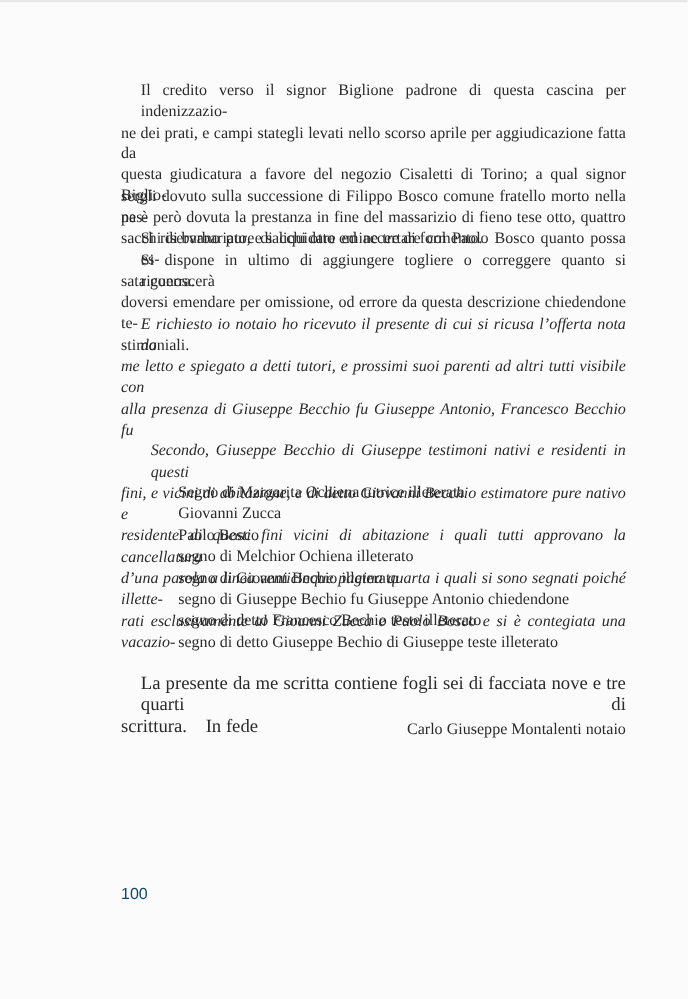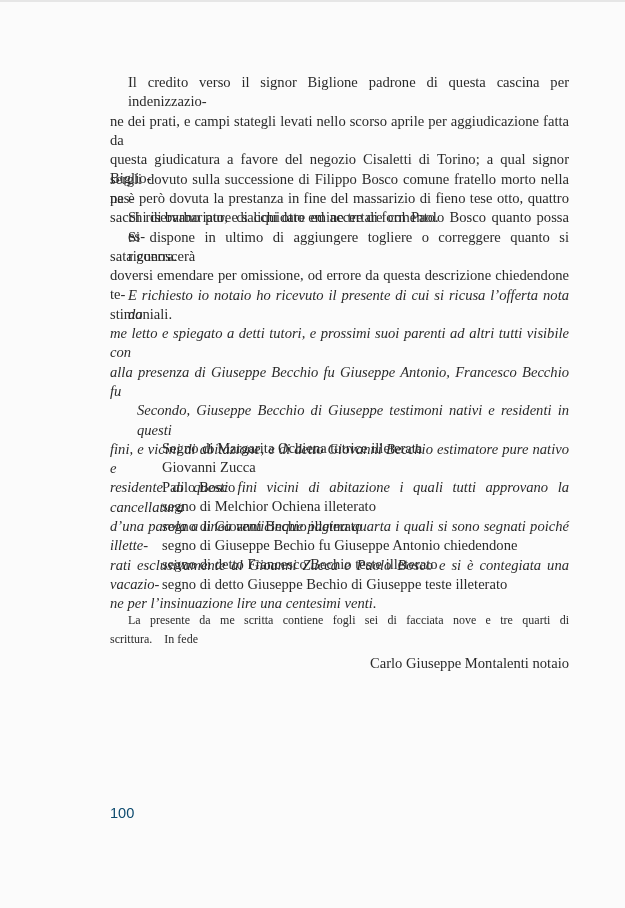--- a/index.html
+++ b/index.html
@@ -8,21 +8,21 @@
     font-family: "Liberation Serif", "DejaVu Serif", serif; color: #2a2a2a;
   }
   .page { position: absolute; left: 0; top: 0; width: 625px; height: 776px; }
   .top-edge { position: absolute; left: 0; top: 0; width: 625px; height: 2px; background: #e6e6e6; }
   .text-block { position: absolute; left: 110px; width: 459px; font-size: 14.6px; line-height: 19.3px; }
   .line { display: block; text-align: justify; text-align-last: justify; white-space: nowrap; }
   .line.last { text-align-last: left; }
   .line.indent { padding-left: 18px; }
   .signatures { position: absolute; left: 130px; top: 439px; font-size: 14.6px; line-height: 19.4px; }
   .signatures div { white-space: nowrap; padding-left: 32px; }
-  .closing { position: absolute; left: 110px; width: 459px; top: 611px; font-size: 12px; line-height: 19.4px; }
+  .closing { position: absolute; left: 110px; width: 459px; top: 611px; font-size: 17px; line-height: 19.4px; }
   .signer { position: absolute; right: 56px; top: 655px; font-size: 14.6px; white-space: nowrap; }
   .page-number { position: absolute; left: 110px; top: 805px; font-size: 14.6px; font-family: "Liberation Sans", "DejaVu Sans", sans-serif; color: #0c4a6e; }
 </style>
 </head>
 <body>
 
 <div class="page">
   <div class="top-edge"></div>
 
   <div class="text-block" style="top:73px;">
@@ -47,21 +47,20 @@
 
   <div class="text-block" style="top:285.5px;font-style:italic;">
     <span class="line indent" style="display: block; white-space: normal; text-align-last: justify;">E richiesto io notaio ho ricevuto il presente di cui si ricusa l’offerta nota da</span>
     <span class="line" style="display: block; white-space: normal; text-align-last: justify;">me letto e spiegato a detti tutori, e prossimi suoi parenti ad altri tutti visibile con</span>
     <span class="line" style="display: block; white-space: normal; text-align-last: justify;">alla presenza di Giuseppe Becchio fu Giuseppe Antonio, Francesco Becchio fu</span>
     <span class="line" style="display: block; white-space: normal; text-align-last: justify; margin-left: 27px;">Secondo, Giuseppe Becchio di Giuseppe testimoni nativi e residenti in questi</span>
     <span class="line" style="display: block; white-space: normal; text-align-last: justify;">fini, e vicini di abitazione, e di detto Giovanni Becchio estimatore pure nativo e</span>
     <span class="line" style="display: block; white-space: normal; text-align-last: justify;">residente di questi fini vicini di abitazione i quali tutti approvano la cancellatura</span>
     <span class="line" style="display: block; white-space: normal; text-align-last: justify;">d’una parola a linea venticinque pagina quarta i quali si sono segnati poiché illette-</span>
     <span class="line" style="display: block; white-space: normal; text-align-last: justify;">rati esclusivamente al Gioanni Zucca e Paolo Bosco e si è contegiata una vacazio-</span>
-    <span class="line last">ne per l’insinuazione lire una centesimi venti.</span>
   </div>
 
   <div class="signatures">
     <div>Segno di Margarita Ochiena tutrice illeterata</div>
     <div>Giovanni Zucca</div>
     <div>Paolo Bosco</div>
     <div>segno di Melchior Ochiena illeterato</div>
     <div>segno di Gioanni Bechio illeterato</div>
     <div>segno di Giuseppe Bechio fu Giuseppe Antonio chiedendone</div>
     <div>segno di detto Francesco Bechio teste illeterato</div>

